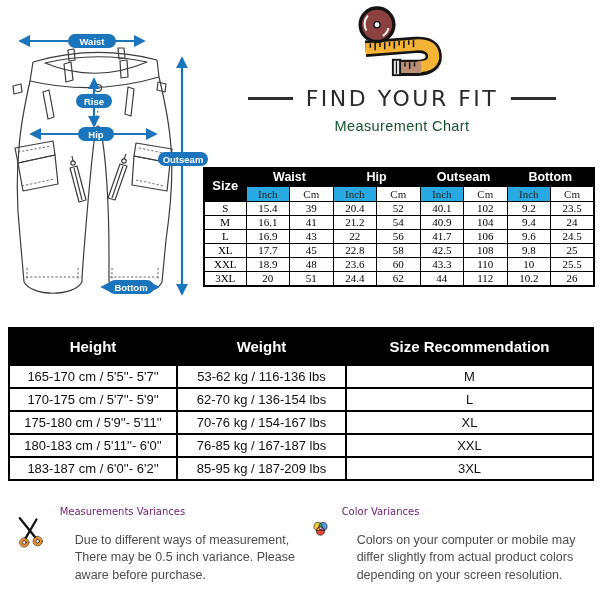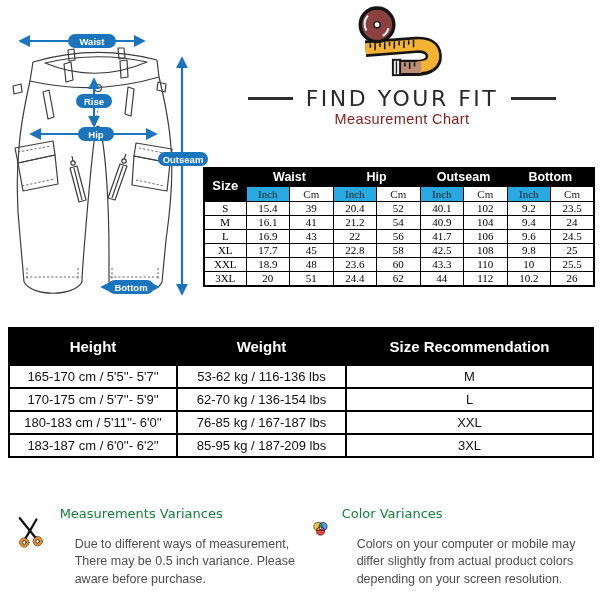--- a/index.html
+++ b/index.html
@@ -14,21 +14,21 @@
   .outline{stroke:#3d3d3d;stroke-width:1.2;fill:none;stroke-linejoin:round;}
   .stitch{stroke:#555;stroke-width:0.9;fill:none;stroke-dasharray:2.2,2;}
 
   
   .brand{position:absolute;left:218px;top:4px;width:368px;text-align:center;}
   .brand .tape{display:block;margin:0 auto;}
   .title-row{display:flex;align-items:center;justify-content:center;gap:13px;margin-top:4px;}
   .title-dash{width:45px;height:3px;background:#2d2d2d;}
   .brand h1{margin:0;font-family:"DejaVu Sans",sans-serif;font-weight:normal;
             font-size:22px;letter-spacing:2.5px;color:#2a2a2a;white-space:nowrap;}
-  .subtitle{font-size:14.5px;color:#7f1d1d;letter-spacing:.4px;}
+  .subtitle{margin-top:7px;font-size:14.5px;color:#14532d;letter-spacing:.4px;}
 
   
   table{border-collapse:collapse;}
   .size-table{position:absolute;left:203px;top:167px;width:390px;table-layout:fixed;
               border:2px solid #000;}
   .size-table th,.size-table td{border:1px solid #000;text-align:center;padding:0;line-height:1;}
   .size-table .grp{background:#000;color:#fff;font-size:12.5px;font-weight:bold;height:17px;}
   .size-table .size-head{background:#000;color:#fff;font-size:13px;font-weight:bold;}
   .size-table .unit{font-family:"Liberation Serif",serif;font-weight:normal;font-size:11px;height:14px;}
   .size-table .inch{background:#29a9e1;}
@@ -40,21 +40,21 @@
   .rec-table th{background:#000;color:#fff;font-size:15px;font-weight:bold;height:21px;
                 border:2px solid #000;padding:7px;}
   .rec-table td{border:2px solid #000;font-size:13px;height:21px;text-align:center;
                 color:#111;padding:0;line-height:1;}
 
   
   .notes{position:absolute;left:16px;top:506px;width:576px;display:flex;}
   .note{display:flex;gap:13px;align-items:flex-start;}
   .note .txt{max-width:252px;}
   .note h3{margin:0 0 5px;font-family:"DejaVu Sans",sans-serif;font-weight:normal;
-           font-size:13px;color:#15803d;}
+           font-size:10px;color:#701a75;}
   .note p{margin:15px;font-size:12.5px;line-height:1.38;color:#4d4d4d;}
   .note-left{width:328px;}
 </style>
 </head>
 <body>
 
 <div class="canvas">
 
   <div class="diagram">
     <svg width="212" height="312" viewBox="0 0 212 312" xmlns="http://www.w3.org/2000/svg">
@@ -298,20 +298,25 @@
     <tbody>
       <tr>
         <td>165-170 cm / 5'5''- 5'7''</td>
         <td>53-62 kg / 116-136 lbs</td>
         <td>M</td>
       </tr>
       <tr>
         <td>170-175 cm / 5'7''- 5'9''</td>
         <td>62-70 kg / 136-154 lbs</td>
         <td>L</td>
+      </tr>
+      <tr>
+        <td>175-180 cm / 5'9''- 5'11''</td>
+        <td>70-76 kg / 154-167 lbs</td>
+        <td>XL</td>
       </tr>
       <tr>
         <td>180-183 cm / 5'11''- 6'0''</td>
         <td>76-85 kg / 167-187 lbs</td>
         <td>XXL</td>
       </tr>
       <tr>
         <td>183-187 cm / 6'0''- 6'2''</td>
         <td>85-95 kg / 187-209 lbs</td>
         <td>3XL</td>

